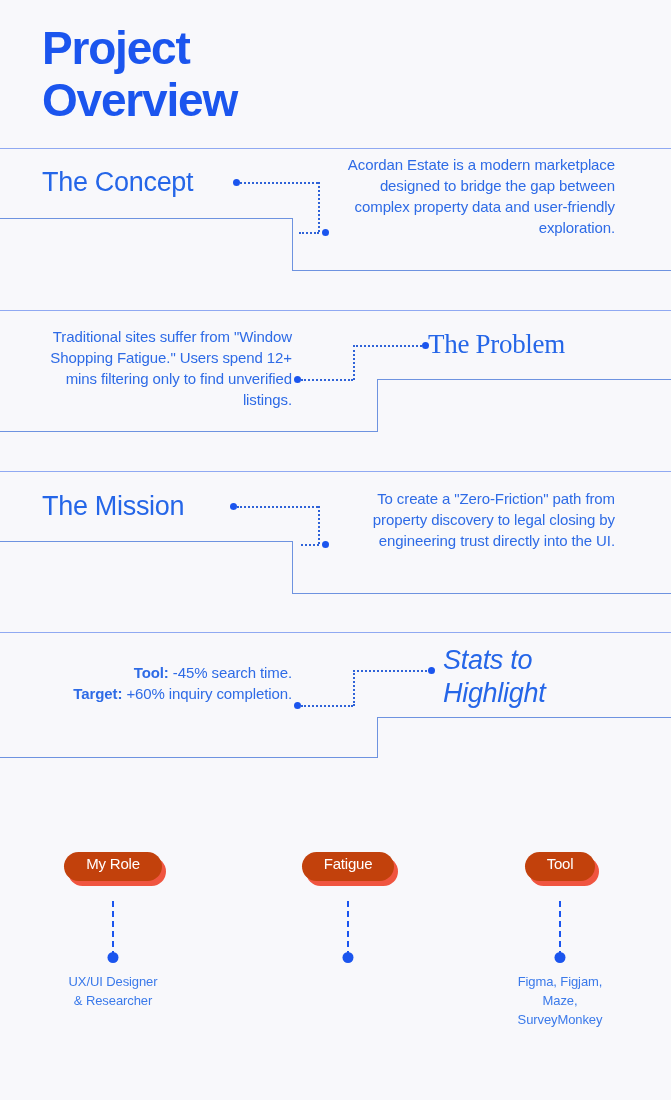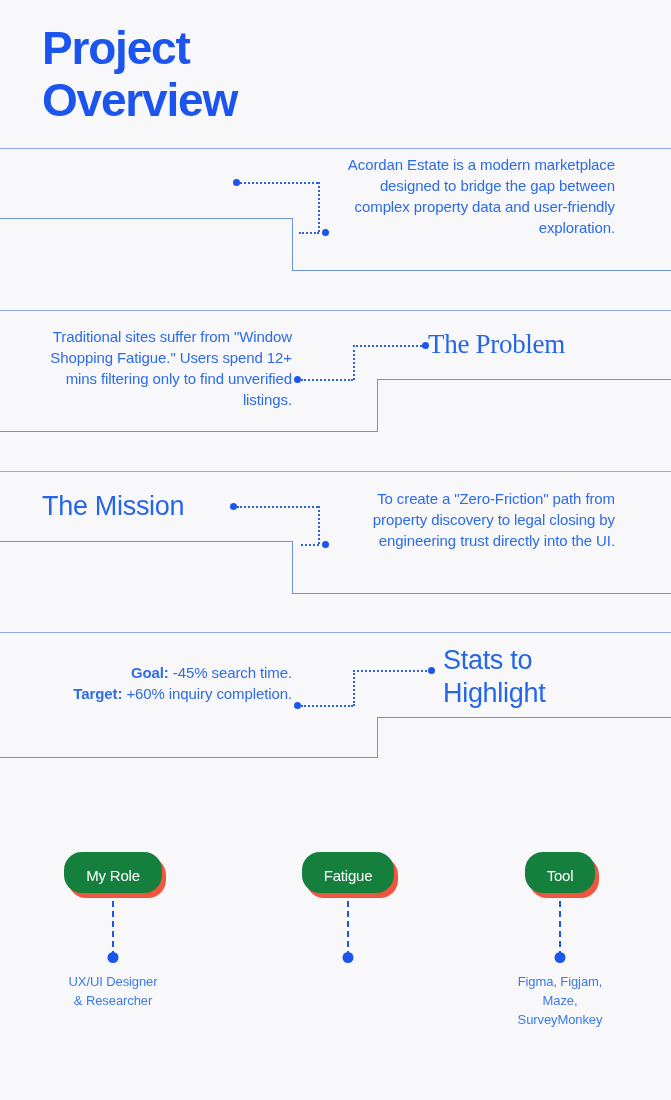--- a/index.html
+++ b/index.html
@@ -65,23 +65,23 @@
   }
   .pill-wrap{ position:relative; display:inline-block; }
   .pill-shadow{
     position:absolute; left:4px; top:5px;
     width:100%; height:100%;
     background:#F05540; border-radius:18px;
   }
   .pill{
     position:relative;
     display:inline-block;
-    background:#15803d; color:#FFFFFF;
+    background:#c2410c; color:#FFFFFF;
     border-radius:18px;
-    padding:15px 22px 8px;
+    padding:3px 22px 8px;
     font-size:15px; line-height:18px; font-weight:500;
     letter-spacing:-0.2px;
     white-space:nowrap;
   }
   .lead{
     position:absolute; left:50%; top:49px;
     width:0; height:56px;
     border-left:2px dashed #1B55EE;
     transform:translateX(-1px);
   }
@@ -103,20 +103,21 @@
 <div class="page">
 
   <div class="title">Project
 Overview</div>
 
   <div class="divider" style="top:148px;"></div>
   <div class="divider" style="top:310px;"></div>
   <div class="divider" style="top:471px;"></div>
   <div class="divider" style="top:632px;"></div>
 
+  <div class="sec-head" style="left:42px; top:166px;">The Concept</div>
 
   <div class="sec-body" style="left:340px; top:154px; width:275px;">Acordan Estate is a modern marketplace designed to bridge the gap between complex property data and user-friendly exploration.</div>
 
   <div class="step">
     <div class="h" style="left:0px;   top:218px; width:292px;"></div>
     <div class="v" style="left:292px; top:218px; height:52px;"></div>
     <div class="h" style="left:292px; top:270px; width:379px;"></div>
   </div>
 
   <div class="conn">
@@ -156,24 +157,24 @@
   </div>
 
   <div class="conn">
     <div class="dot" style="left:230px; top:503px;"></div>
     <div class="dh" style="left:237px; top:506px; width:81px;"></div>
     <div class="dv" style="left:318px; top:506px; height:38px;"></div>
     <div class="dh" style="left:301px; top:544px; width:18px;"></div>
     <div class="dot" style="left:322px; top:541px;"></div>
   </div>
 
-  <div class="sec-head" style="left:443px; top:644px; width:200px;">Stats to
+  <div class="sec-head" style="left:443px; top:644px; width:200px;font-style:italic;">Stats to
 Highlight</div>
 
-  <div class="sec-body" style="left:42px; top:662px; width:250px;"><b>Goal:</b><span> -45% search time.</span><br><b>Target:</b><span> +60% inquiry completion.</span></div>
+  <div class="sec-body" style="left:42px; top:662px; width:250px;"><b>Tool:</b><span> -45% search time.</span><br><b>Target:</b><span> +60% inquiry completion.</span></div>
 
   <div class="step">
     <div class="h" style="left:0px;   top:757px; width:378px;"></div>
     <div class="v" style="left:377px; top:717px; height:40px;"></div>
     <div class="h" style="left:377px; top:717px; width:294px;"></div>
   </div>
 
   <div class="conn">
     <div class="dot" style="left:294px; top:702px;"></div>
     <div class="dh" style="left:301px; top:705px; width:52px;"></div>

